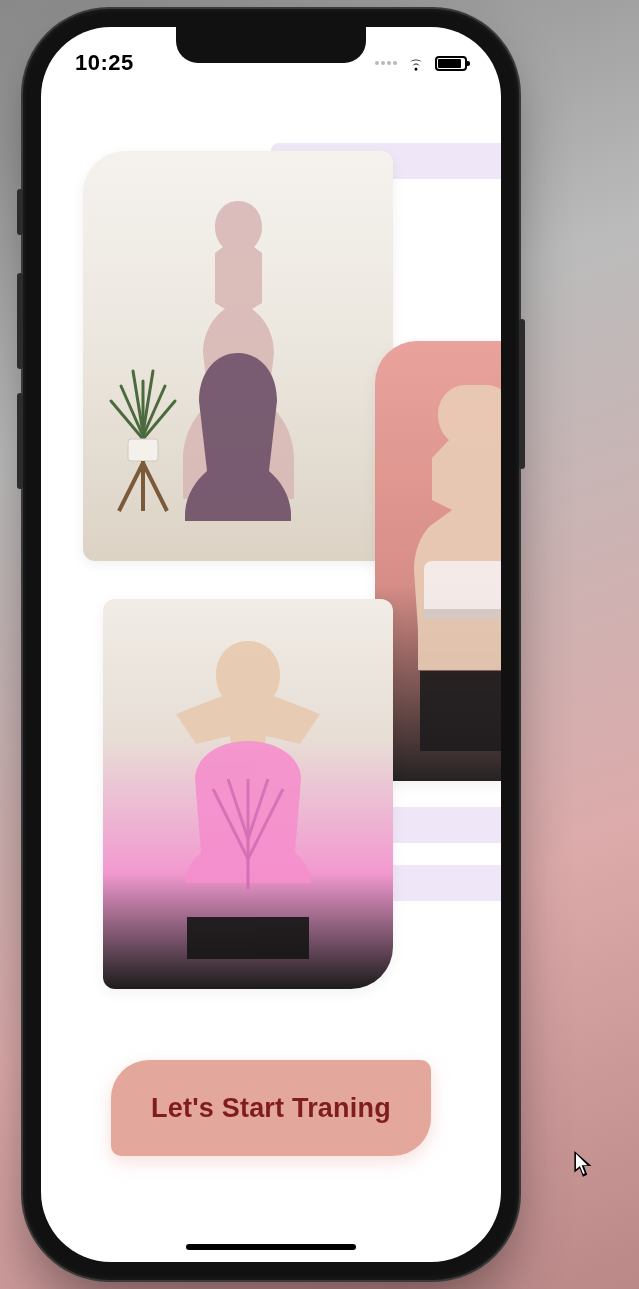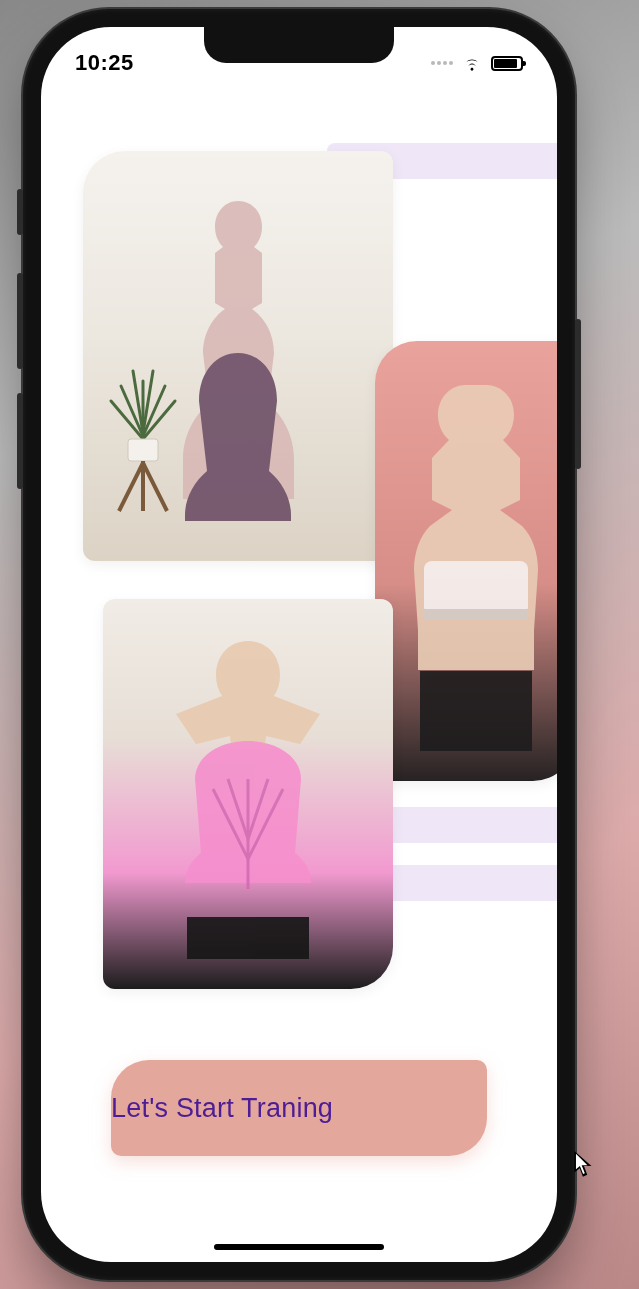--- a/index.html
+++ b/index.html
@@ -10,21 +10,21 @@
     font-family: -apple-system, "SF Pro Text", "Helvetica Neue", Arial, sans-serif;
     overflow: hidden;
     position: relative;
   }
 
   
   .phone {
     position: absolute;
     left: 23px;
     top: 9px;
-    width: 552px;
+    width: 496px;
     height: 1271px;
     background: #111;
     border-radius: 86px;
     box-shadow:
       0 0 0 2px #3a3a3a,
       0 30px 60px -10px rgba(0,0,0,.45),
       inset 0 0 6px rgba(255,255,255,.08);
   }
   .side-btn {
     position: absolute;
@@ -162,27 +162,27 @@
 
   
   .cta {
     position: absolute;
     left: 70px; right: 70px;
     bottom: 106px;
     height: 96px;
     background: #e4a79b;
     border: none;
     border-radius: 38px 10px 38px 10px;
-    color: #4c1d95;
+    color: #7f1d1d;
     font-size: 27px;
-    font-weight: 400;
+    font-weight: 700;
     letter-spacing: .2px;
     display: flex;
     align-items: center;
-    justify-content: flex-start;
+    justify-content: center;
     cursor: pointer;
     box-shadow: 0 6px 18px rgba(228,167,155,.35);
     z-index: 20;
   }
 
   
   .home-bar {
     position:absolute;
     bottom: 12px;
     left: 50%;

